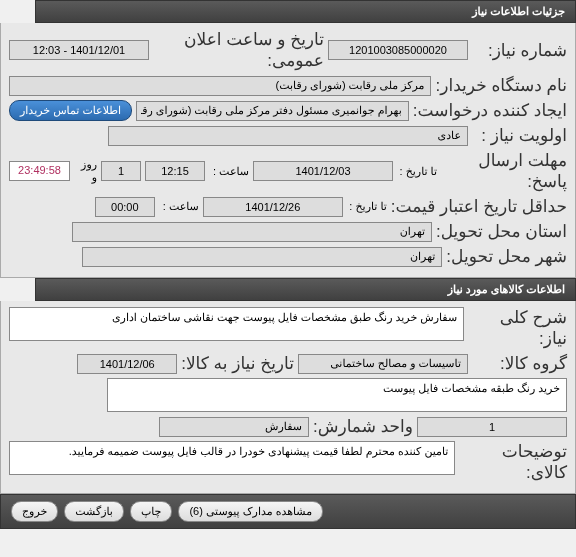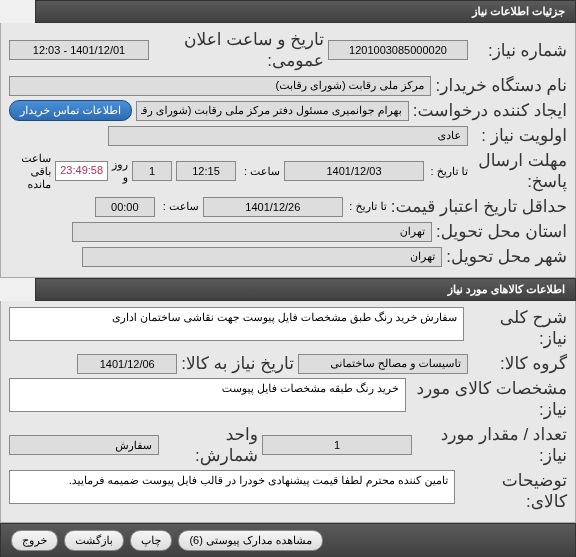--- a/index.html
+++ b/index.html
@@ -119,21 +119,20 @@
 
   <div class="row">
     <span class="label">مهلت ارسال پاسخ:</span>
     <span class="label-sm">تا تاریخ :</span>
     <input class="field field-med readonly" readonly="" value="1401/12/03" style="">
     <span class="label-sm">ساعت :</span>
     <input class="field field-sm readonly" readonly="" value="12:15" style="">
     <input class="field field-xs readonly" readonly="" value="1" style="">
     <span>روز و</span>
     <span class="countdown">23:49:58</span>
-    <span>ساعت باقی مانده</span>
   </div>
 
   <div class="row">
     <span class="label">حداقل تاریخ اعتبار قیمت:</span>
     <span class="label-sm">تا تاریخ :</span>
     <input class="field field-med readonly" readonly="" value="1401/12/26" style="">
     <span class="label-sm">ساعت :</span>
     <input class="field field-sm readonly" readonly="" value="00:00" style="">
   </div>
 
@@ -157,26 +156,24 @@
   </div>
 
   <div class="row">
     <span class="label">گروه کالا:</span>
     <input class="field readonly" style="width: 170px; text-align: right; padding-right: 6px;" readonly="" value="تاسیسات و مصالح ساختمانی">
     <span class="label" style="min-width:auto">تاریخ نیاز به کالا:</span>
     <input class="field readonly" style="width: 100px;" readonly="" value="1401/12/06">
   </div>
 
   <div class="row" style="align-items:flex-start">
-    <span class="label">مشخصات کالای مورد نیاز:</span>
     <textarea class="textarea" style="">خرید رنگ طبقه مشخصات فایل پیوست</textarea>
   </div>
 
   <div class="row">
-    <span class="label">تعداد / مقدار مورد نیاز:</span>
     <input class="field readonly" style="width: 150px;" readonly="" value="1">
     <span class="label" style="min-width:auto">واحد شمارش:</span>
     <input class="field readonly" style="width: 150px; text-align: right; padding-right: 6px;" readonly="" value="سفارش">
   </div>
 
   <div class="row" style="align-items:flex-start">
     <span class="label">توضیحات کالای:</span>
     <textarea class="textarea" style="">تامین کننده محترم لطفا قیمت پیشنهادی خودرا در قالب فایل پیوست ضمیمه فرمایید.</textarea>
   </div>
 </div>

